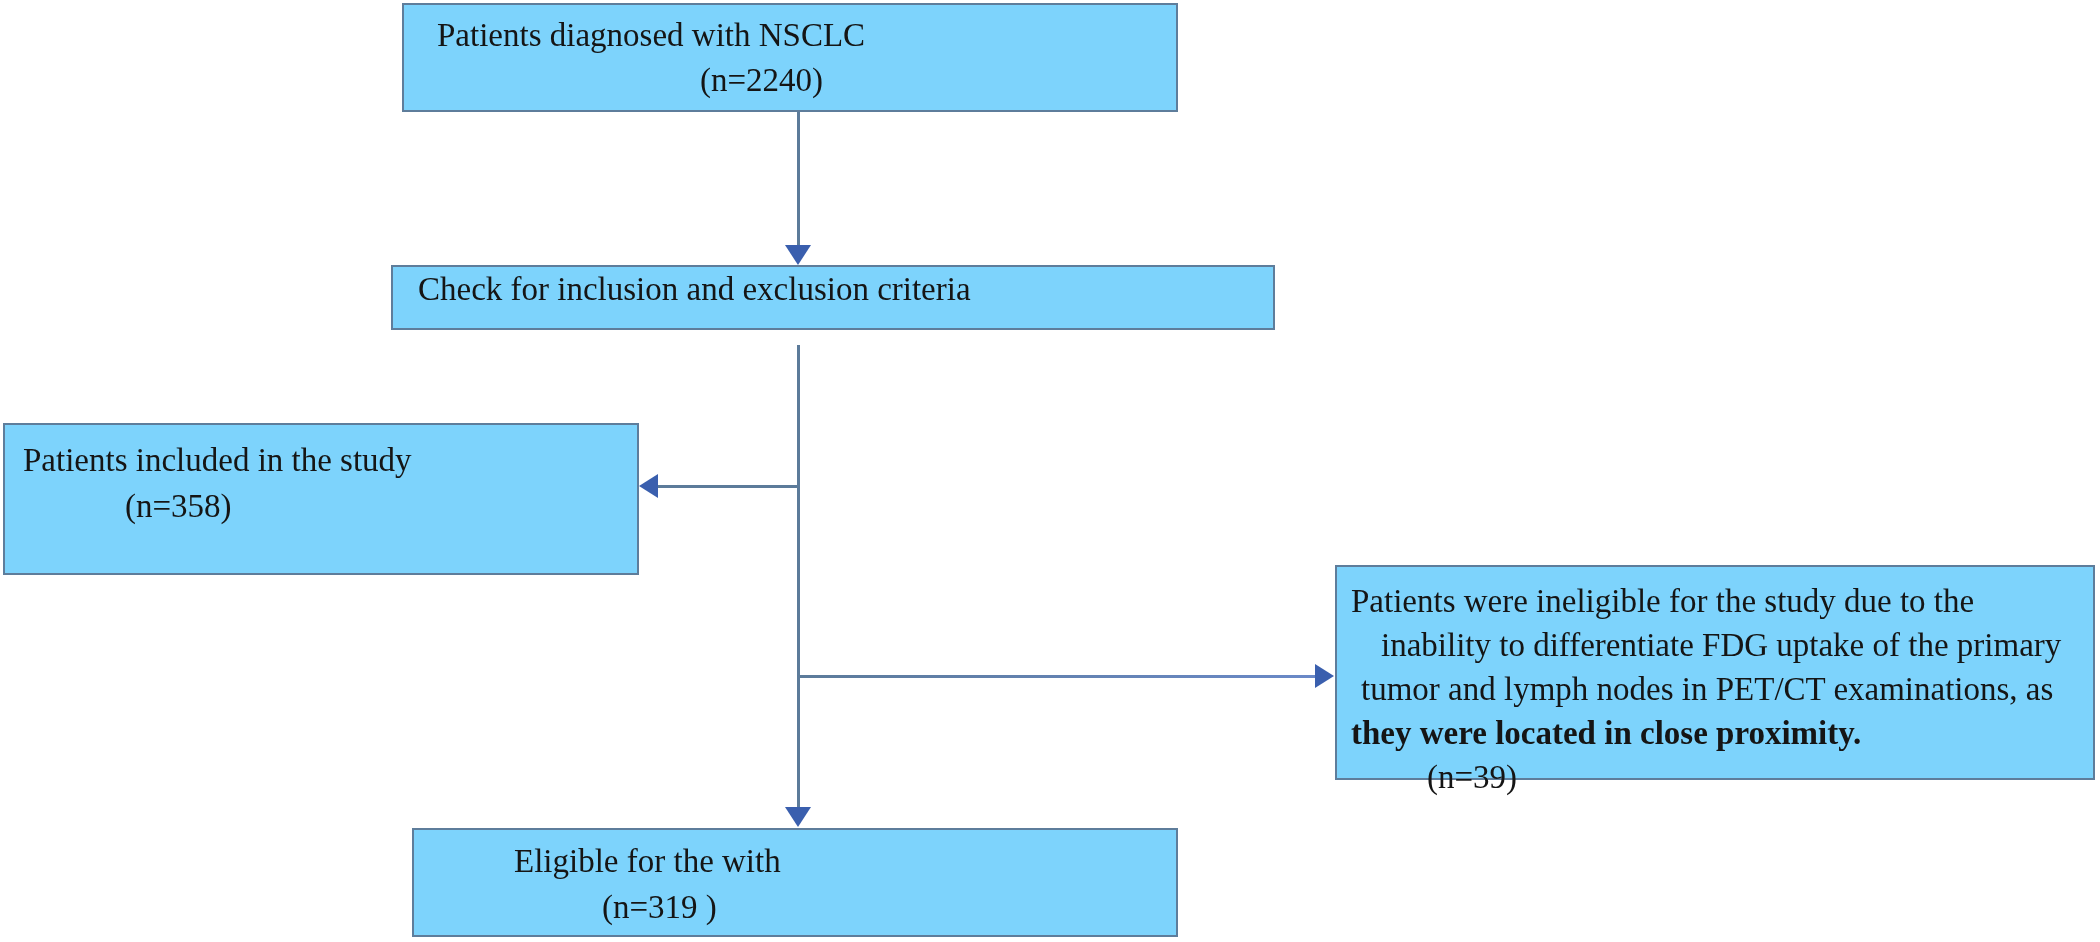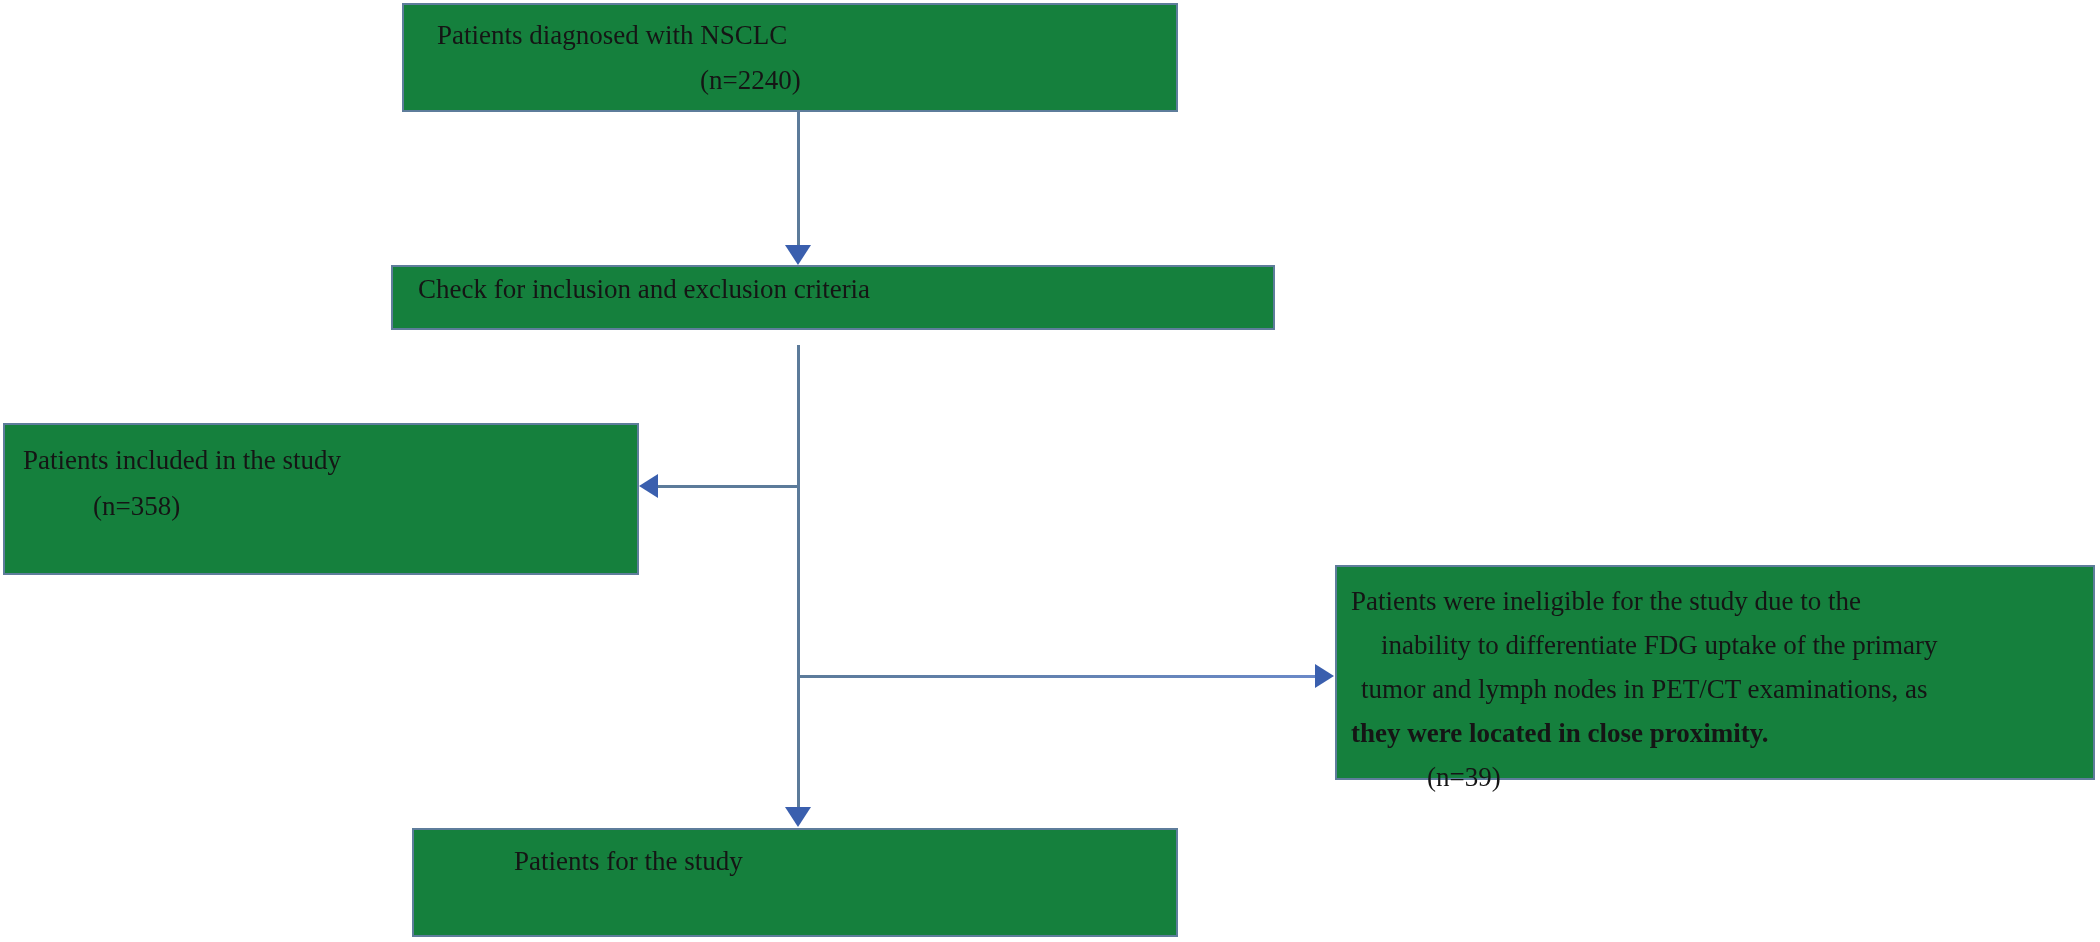--- a/index.html
+++ b/index.html
@@ -16,23 +16,23 @@
     width: 2100px; height: 942px;
     font-family: "Liberation Serif", "DejaVu Serif", serif;
     color: var(--text);
     position: relative;
     overflow: hidden;
   }
   .canvas { position: absolute; left: 0; top: 0; width: 2100px; height: 942px; }
 
   .fbox {
     position: absolute;
-    background: #15803d;
+    background: #7dd3fc;
     border: 2px solid var(--box-border);
-    font-size: 27px;
+    font-size: 33px;
     line-height: 45px;
     color: var(--text);
   }
   .tline { white-space: pre; }
 
   #box-diagnosed  { left: 402px; top: 3px;   width: 776px; height: 109px; padding-top: 8px;  }
   #box-criteria   { left: 391px; top: 265px; width: 884px; height: 65px;   }
   #box-included   { left: 3px;   top: 423px; width: 636px; height: 152px; padding-top: 12px; line-height: 46px; }
   #box-ineligible { left: 1335px;top: 565px; width: 760px; height: 215px; padding-top: 12px; line-height: 44px; }
   #box-eligible   { left: 412px; top: 828px; width: 766px; height: 109px; padding-top: 8px;  line-height: 46px; }
@@ -82,33 +82,34 @@
     <div class="tline" style="padding-left:25px;">Check for inclusion and exclusion criteria</div>
   </div>
 
   <div class="conn" id="trunk-line"></div>
 
   <div class="conn" id="branch-left"></div>
   <div class="head head-left" id="head-left-1"></div>
 
   <div class="fbox" id="box-included">
     <div class="tline" style="padding-left:18px;">Patients included in the study</div>
-    <div class="tline" style="padding-left:88px;">(n=358)</div>
+    <div class="tline" style="padding-left:120px;">(n=358)</div>
   </div>
 
   <div class="conn" id="branch-right"></div>
   <div class="head head-right" id="head-right-1"></div>
 
   <div class="fbox" id="box-ineligible">
     <div class="tline" style="padding-left:14px;">Patients were ineligible for the study due to the</div>
     <div class="tline" style="padding-left:14px;margin-left:30px;">inability to differentiate FDG uptake of the primary</div>
     <div class="tline" style="padding-left:24px;">tumor and lymph nodes in PET/CT examinations, as</div>
     <div class="tline" style="padding-left:14px;font-weight:bold;">they were located in close proximity.</div>
     <div class="tline" style="padding-left:90px;">(n=39)</div>
   </div>
 
   <div class="head head-down" id="head-down-2"></div>
 
   <div class="fbox" id="box-eligible">
-    <div class="tline" style="padding-left:100px;">Patients for the study</div>
+    <div class="tline" style="padding-left:100px;">Eligible for the with</div>
+    <div class="tline" style="padding-left:188px;">(n=319 )</div>
   </div>
 
 </div>
 
 </body></html>

